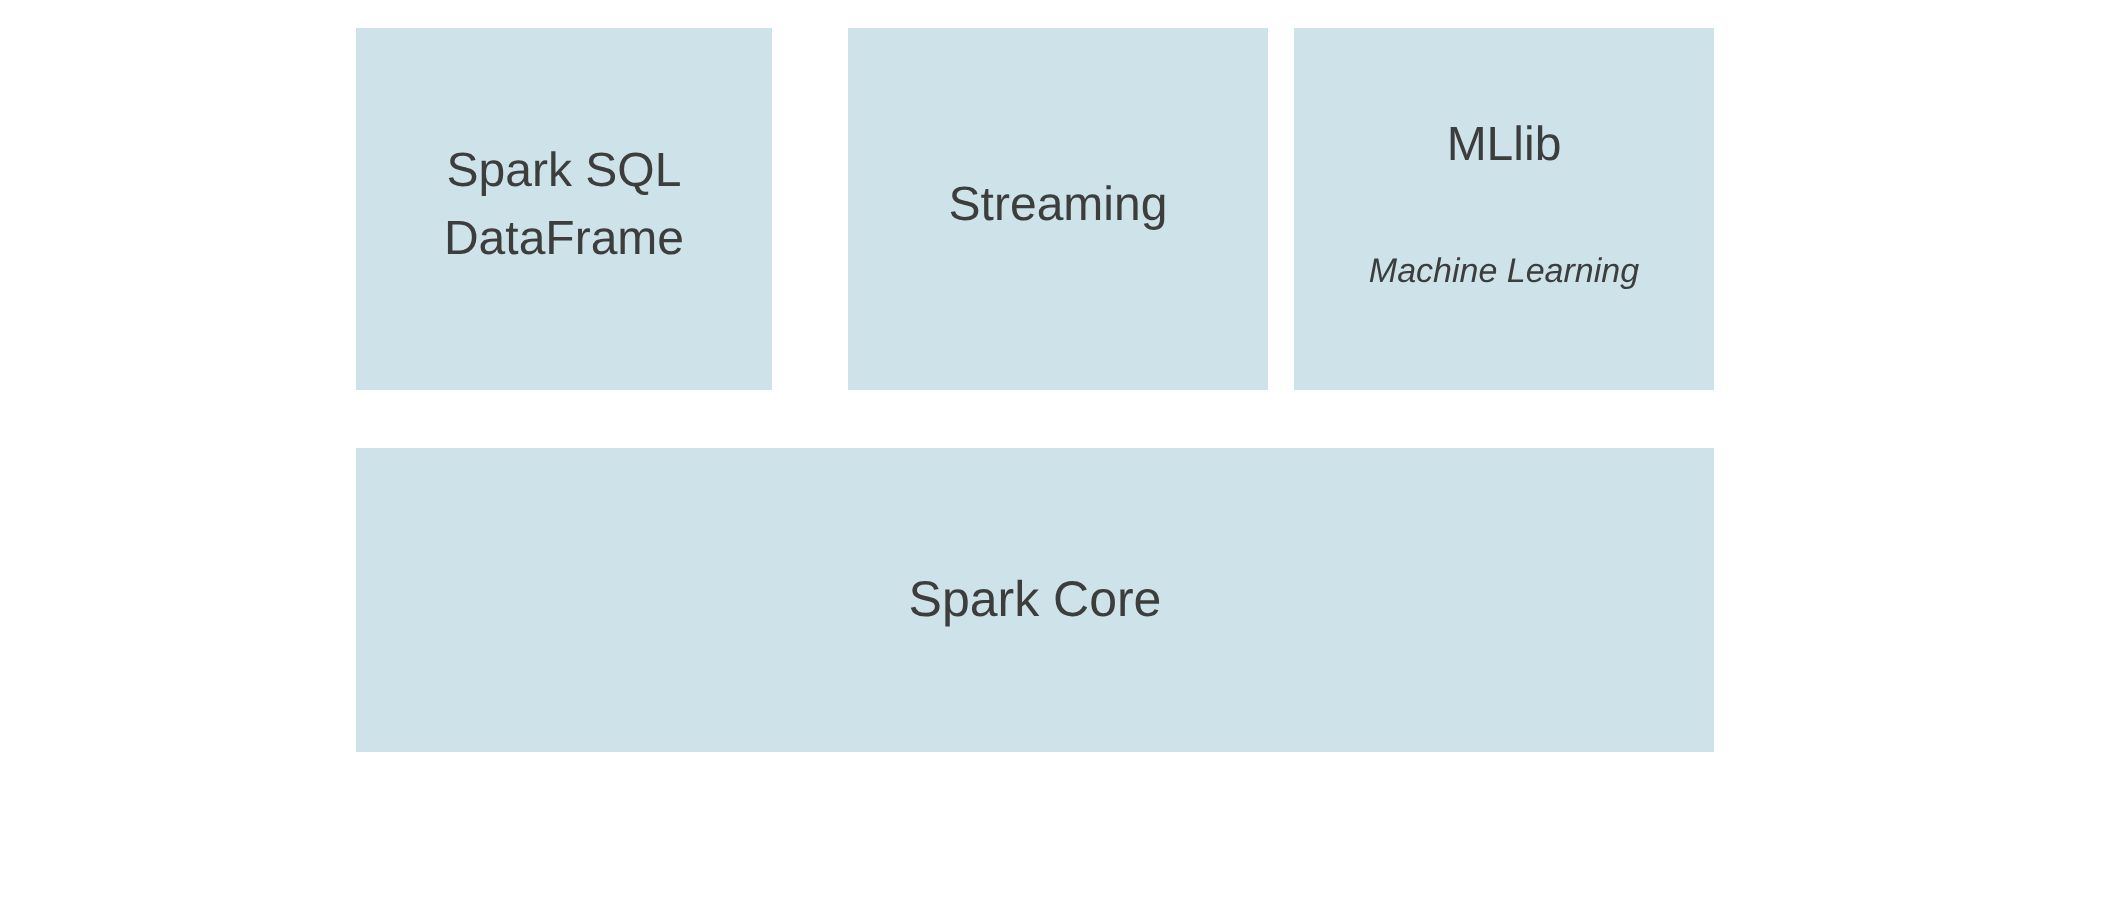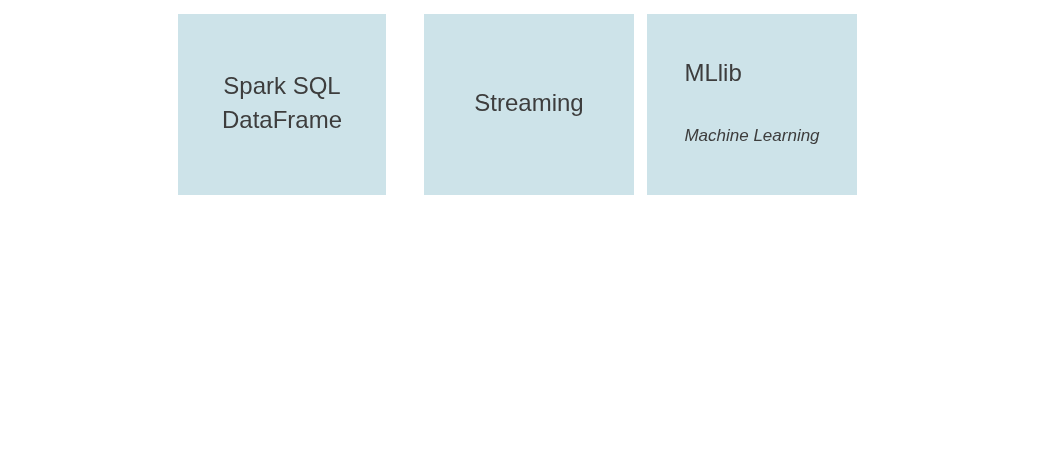--- a/index.html
+++ b/index.html
@@ -71,21 +71,21 @@
   
   .box-spark-sql .box-title,
   .box-streaming .box-title,
   .box-mllib .inner {
     transform: translateY(-2px);
   }
 
   .inner {
     display: flex;
     flex-direction: column;
-    align-items: flex-start;
+    align-items: center;
   }
 
   
   .box-spark-core {
     left: 178px;
     top: 224px;
     width: 679px;
     height: 152px;
   }
 
@@ -107,14 +107,17 @@
     <div class="box-title">Streaming</div>
   </div>
 
   <div class="box box-mllib">
     <div class="inner">
       <div class="box-title">MLlib</div>
       <div class="box-subtitle">Machine Learning</div>
     </div>
   </div>
 
+  <div class="box box-spark-core">
+    <div class="box-title">Spark Core</div>
+  </div>
 
 </div>
 
 </body></html>

